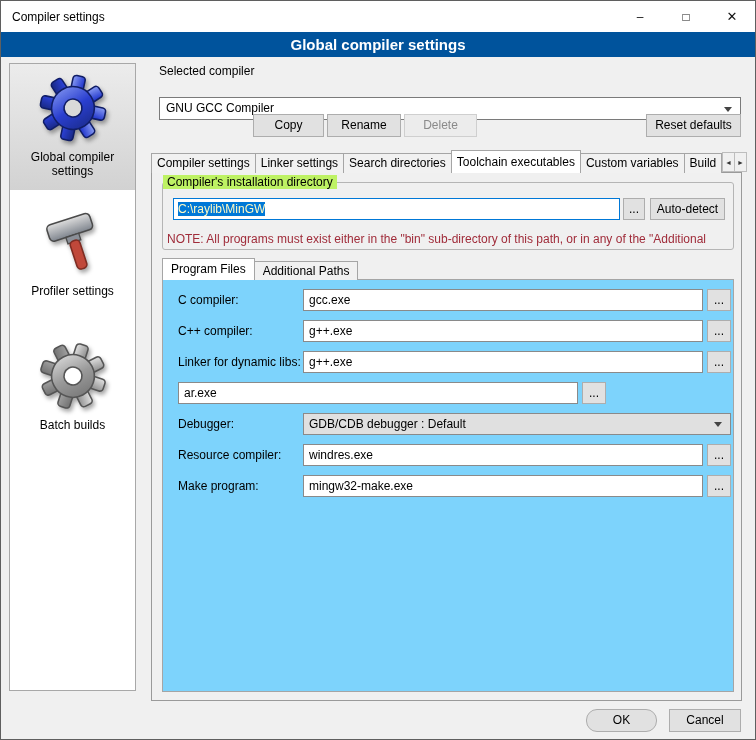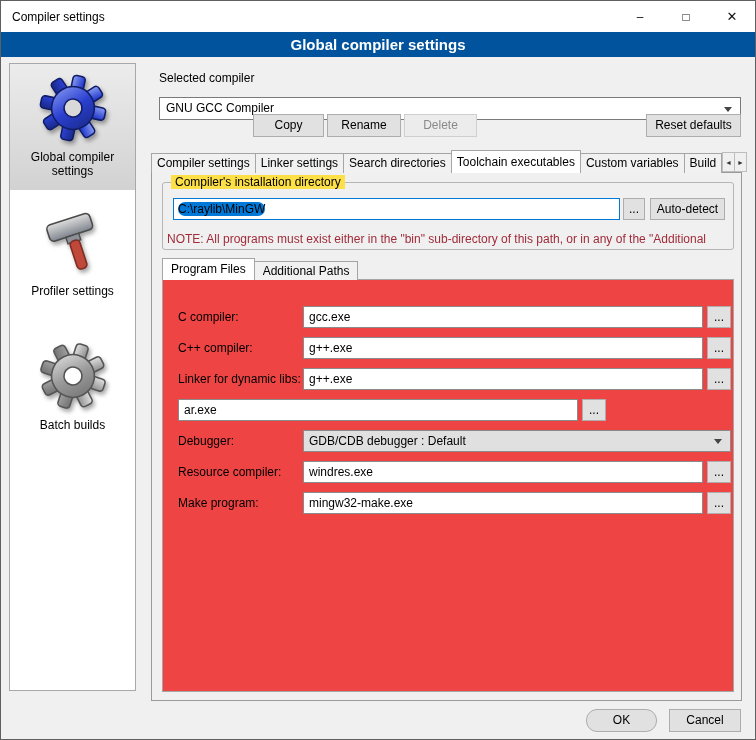--- a/index.html
+++ b/index.html
@@ -22,21 +22,21 @@
   
   .sidebar { position:absolute; left:8px; top:62px; width:127px; height:628px; background:#ffffff; border:1px solid #a8a8a8; overflow:hidden; }
   .side-item { width:100%; min-height:126px; padding:6px 2px 8px; text-align:center; cursor:pointer; margin-bottom:8px; }
   .side-item.selected { background:linear-gradient(#ececec,#d2d2d2); }
   .side-icon { width:72px; height:72px; margin:2px auto 6px; }
   .side-icon svg { width:100%; height:100%; }
   .icon-shadow { filter:drop-shadow(2px 3px 2px rgba(0,0,0,0.35)); }
   .side-label { font-size:12px; line-height:14px; padding:0 4px; }
 
   
-  .lbl-selected { position:absolute; left:158px; top:70px; }
+  .lbl-selected { position:absolute; left:158px; top:63px; }
   .combo { position:absolute; background:#fff; border:1px solid #7a7a7a; line-height:21px; padding:0 20px 0 6px;
            overflow:hidden; white-space:nowrap; cursor:default; }
   .compiler-combo { left:158px; top:96px; width:582px; height:23px; }
   .chev { position:absolute; right:8px; top:50%; margin-top:-2px; width:0; height:0;
           border-left:4px solid transparent; border-right:4px solid transparent; border-top:5px solid #444; }
 
   
   .btn { background:#e1e1e1; border:1px solid #adadad; font-size:12px; text-align:center; line-height:21px; height:23px; cursor:pointer; }
   .btn.disabled { color:#8a8a8a; background:#ececec; border-color:#cfcfcf; cursor:default; }
   .btn-row { position:absolute; left:252px; top:113px; width:488px; height:23px; display:flex; }
@@ -52,34 +52,34 @@
   .tab.active { height:23px; line-height:22px; background:#fff; position:relative; z-index:4; }
   .tab-scroll { position:absolute; left:722px; top:151px; display:flex; z-index:3; }
   .scroll-btn { width:13px; height:20px; font-size:7px; display:flex; align-items:center; justify-content:center;
                 background:#f0f0f0; border:1px solid #bdbdbd; margin-left:-1px; cursor:pointer; color:#333; }
 
   
   .panel { position:absolute; left:150px; top:171px; width:591px; height:529px; border:1px solid #9a9a9a; background:#f0f0f0; z-index:1; overflow:hidden; }
 
   
   .groupbox { position:absolute; left:10px; top:9px; width:572px; height:68px; border:1px solid #b5b5b5; border-radius:3px; }
-  .group-title { position:absolute; left:8px; top:-8px; background:#fde047; padding:0 4px; }
+  .group-title { position:absolute; left:0; top:-8px; background:#bef264; padding:0 4px; }
   .dir-row { position:absolute; left:10px; top:15px; display:flex; height:22px; }
   .dir-input { width:447px; height:22px; background:#fff; border:1px solid #0078d7; padding:1px 4px; line-height:18px;
                overflow:hidden; white-space:nowrap; cursor:text; }
-  .dir-input .sel { background:#0078d7; color:#000000;border-radius:7px; }
+  .dir-input .sel { background:#0078d7; color:#fef9c3; }
   .mini-btn { width:22px; height:22px; margin-left:3px; line-height:20px; }
   .autodetect { width:75px; height:22px; margin-left:5px; line-height:21px; }
   .note { position:absolute; left:4px; top:49px; width:578px; white-space:nowrap; overflow:hidden; color:#a02c3a; }
 
   
   .itabs { position:absolute; left:10px; top:85px; display:flex; align-items:flex-end; height:22px; z-index:2; }
   .itab { flex:none; height:19px; line-height:18px; padding:0 8px; background:#f1f1f1; border:1px solid #a5a5a5; border-bottom:none; margin-right:-1px; white-space:nowrap; cursor:pointer; }
   .itab.active { height:22px; line-height:21px; background:#fff; position:relative; z-index:3; }
-  .ipanel { position:absolute; left:10px; top:106px; width:572px; height:413px; border:1px solid #a5a5a5; background:#ef4444; z-index:1; padding-top:26px; }
+  .ipanel { position:absolute; left:10px; top:106px; width:572px; height:413px; border:1px solid #a5a5a5; background:#7dd3fc; z-index:1; padding-top:9px; }
 
   
   .frow { display:flex; align-items:center; height:22px; margin:0 0 9px 15px; }
   .flabel { width:125px; line-height:22px; }
   .finput { width:400px; height:22px; background:#fff; border:1px solid #8a8a8a; padding:0 5px; line-height:20px; overflow:hidden; white-space:nowrap; cursor:text; }
   .fbrowse { width:24px; height:22px; margin-left:4px; line-height:20px; }
   .fcombo { position:relative; width:428px; height:22px; background:#e0e0e0; border:1px solid #8a8a8a; padding:0 20px 0 5px; line-height:20px; overflow:hidden; white-space:nowrap; cursor:default; }
 
   
   .footer-btn { position:absolute; top:708px; height:23px; }

